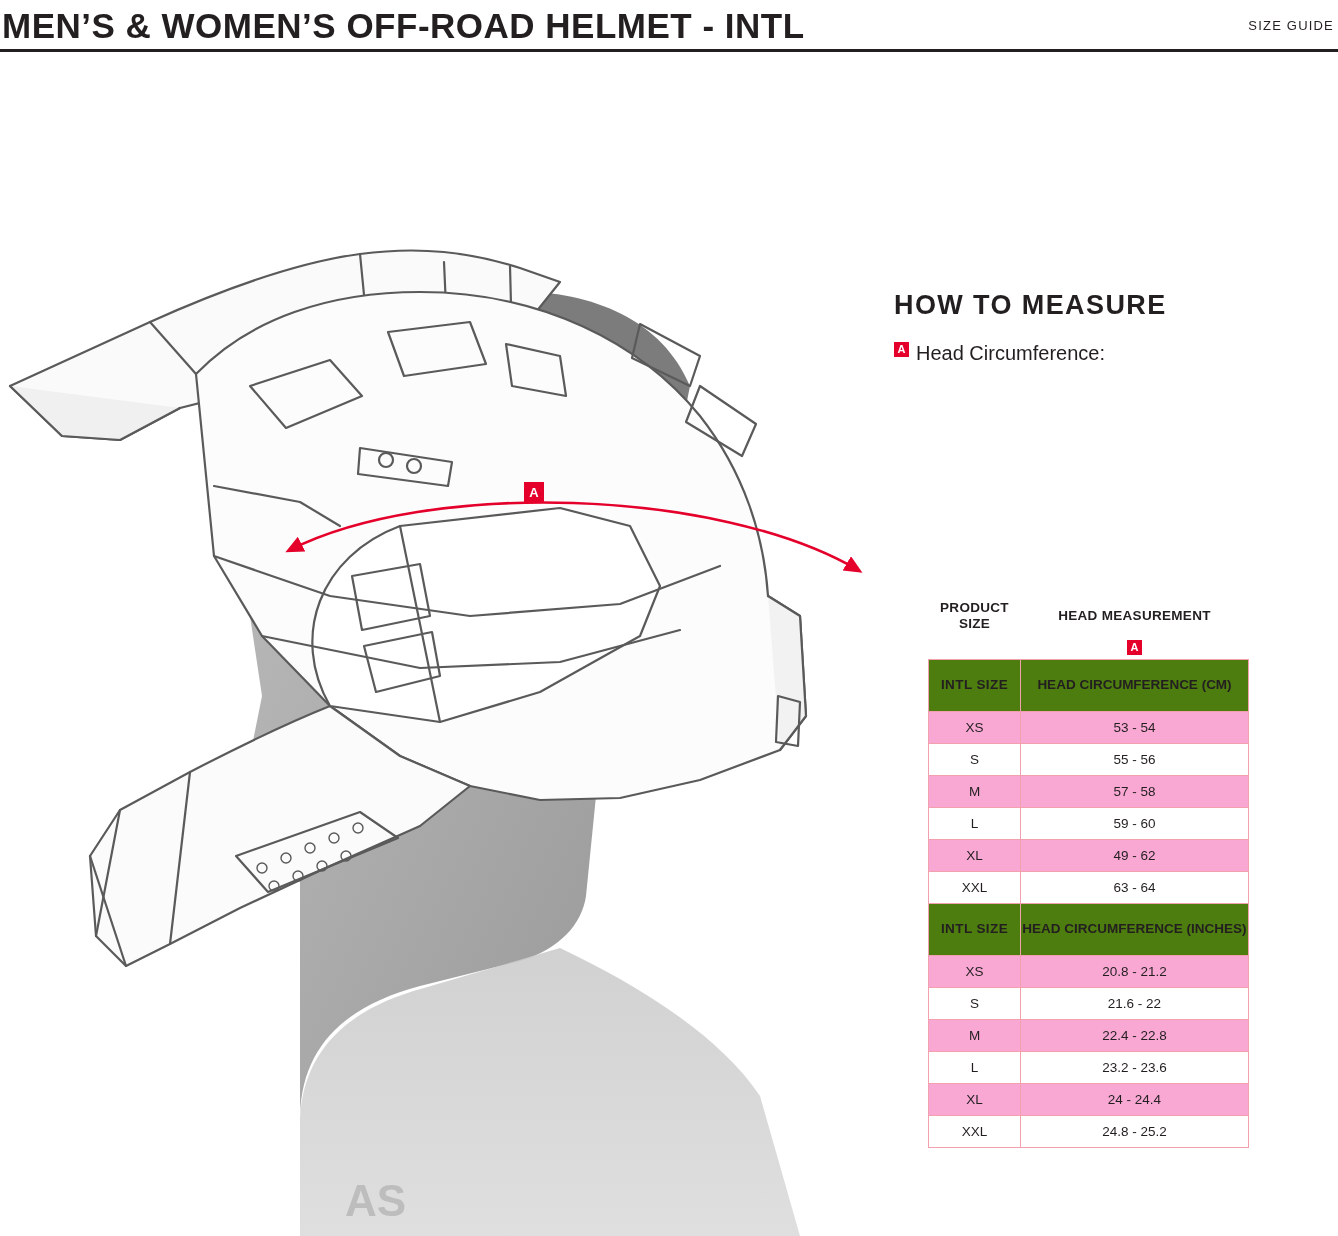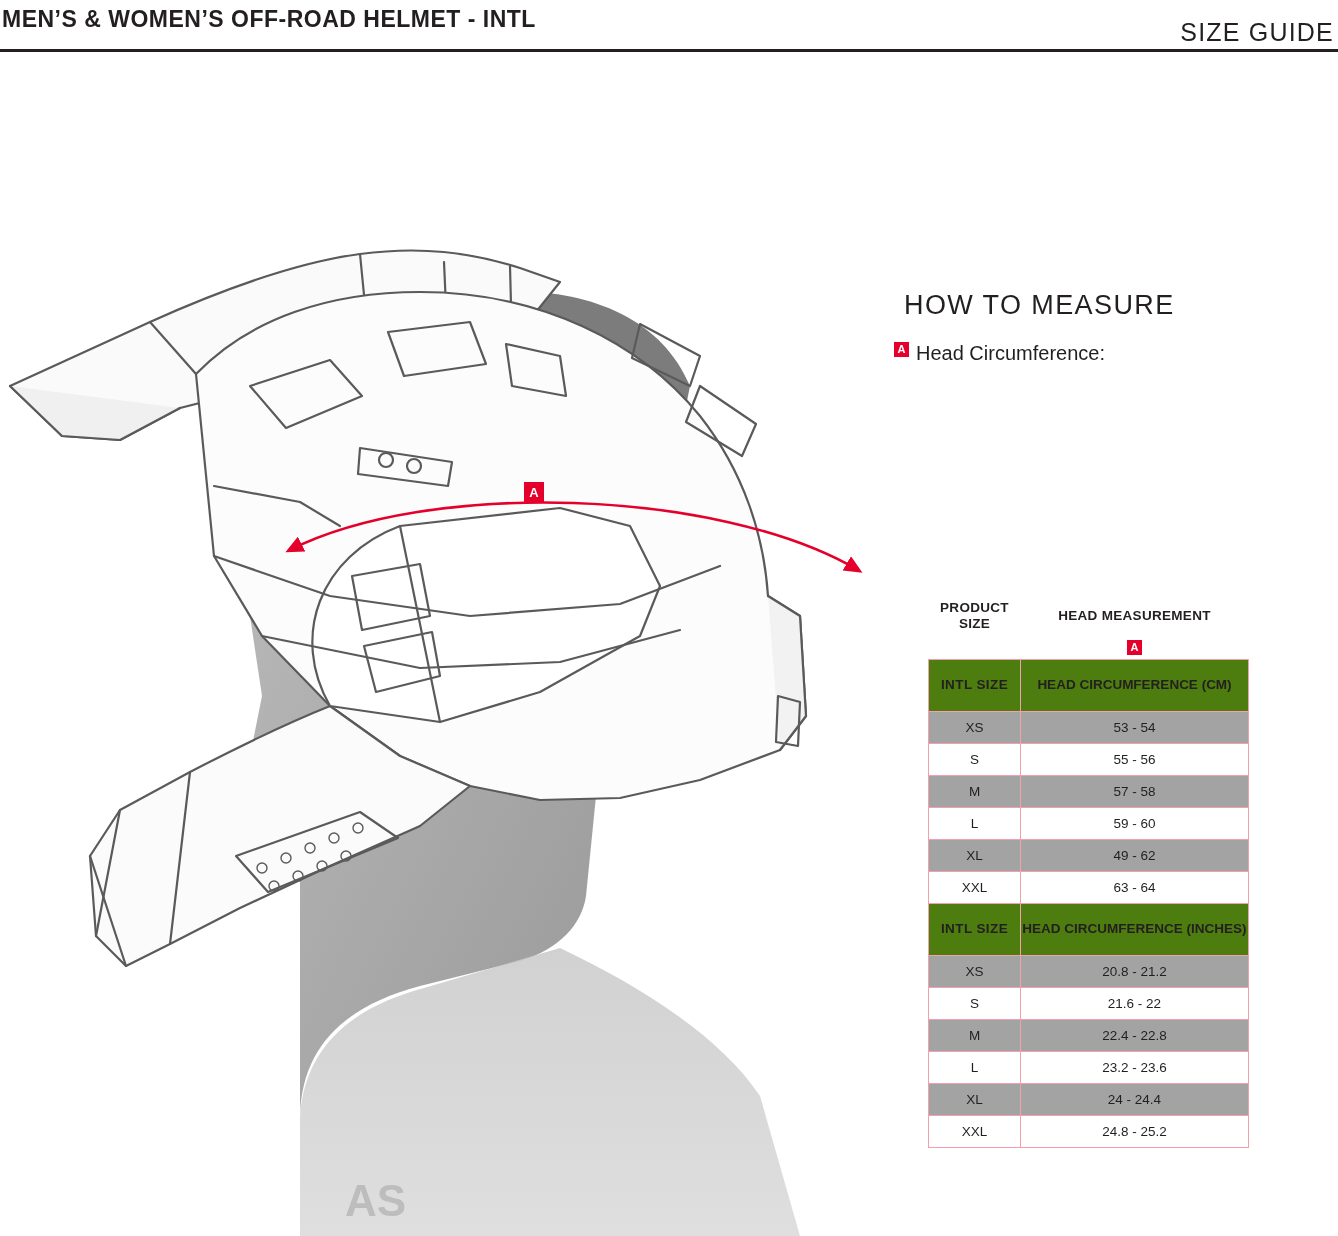--- a/index.html
+++ b/index.html
@@ -22,30 +22,30 @@
     position: absolute;
     top: 0; left: 0;
     width: 1338px;
     height: 52px;
     border-bottom: 3px solid #231f20;
     display: flex;
     align-items: flex-start;
     justify-content: space-between;
   }
   .header-title {
-    font-size: 23px;
+    font-size: 35px;
     font-weight: bold;
     letter-spacing: 0.5px;
     line-height: 1;
     padding-left: 2px;
     padding-top: 8px;
     white-space: nowrap;
   }
   .header-right {
-    font-size: 25px;
+    font-size: 13px;
     letter-spacing: 1.2px;
     padding-right: 4px;
     padding-top: 18px;
     white-space: nowrap;
   }
 
   
   .illustration {
     position: absolute;
     left: 0; top: 56px;
@@ -56,23 +56,23 @@
 
   
   .right-col {
     position: absolute;
     left: 888px;
     top: 290px;
     width: 440px;
   }
   .how-title {
     font-size: 27px;
-    font-weight: normal;
+    font-weight: bold;
     letter-spacing: 1.4px;
-    margin: 0 0 18px 16px;
+    margin: 0 0 18px 6px;
   }
   .measure-block {
     display: flex;
     align-items: flex-start;
     margin-left: 6px;
   }
   .marker {
     display: inline-block;
     background: #e4002b;
     color: #ffffff;
@@ -129,21 +129,21 @@
     background: #4d7c0f;
   }
   .sub-head td.unit-left { letter-spacing: 0.4px; }
   .marker-cell {
     border: none !important;
     padding-bottom: 4px !important;
     background: #ffffff;
   }
   .marker-cell .marker { margin: 0 auto; }
   tr.data td { height: 32px; }
-  tr.alt td { background: #a3a3a3; }
+  tr.alt td { background: #f9a8d4; }
 </style>
 </head>
 <body>
 
 <div class="page">
 
   <div class="header">
     <div class="header-title">MEN’S &amp; WOMEN’S OFF-ROAD HELMET - INTL</div>
     <div class="header-right">SIZE GUIDE</div>
   </div>

